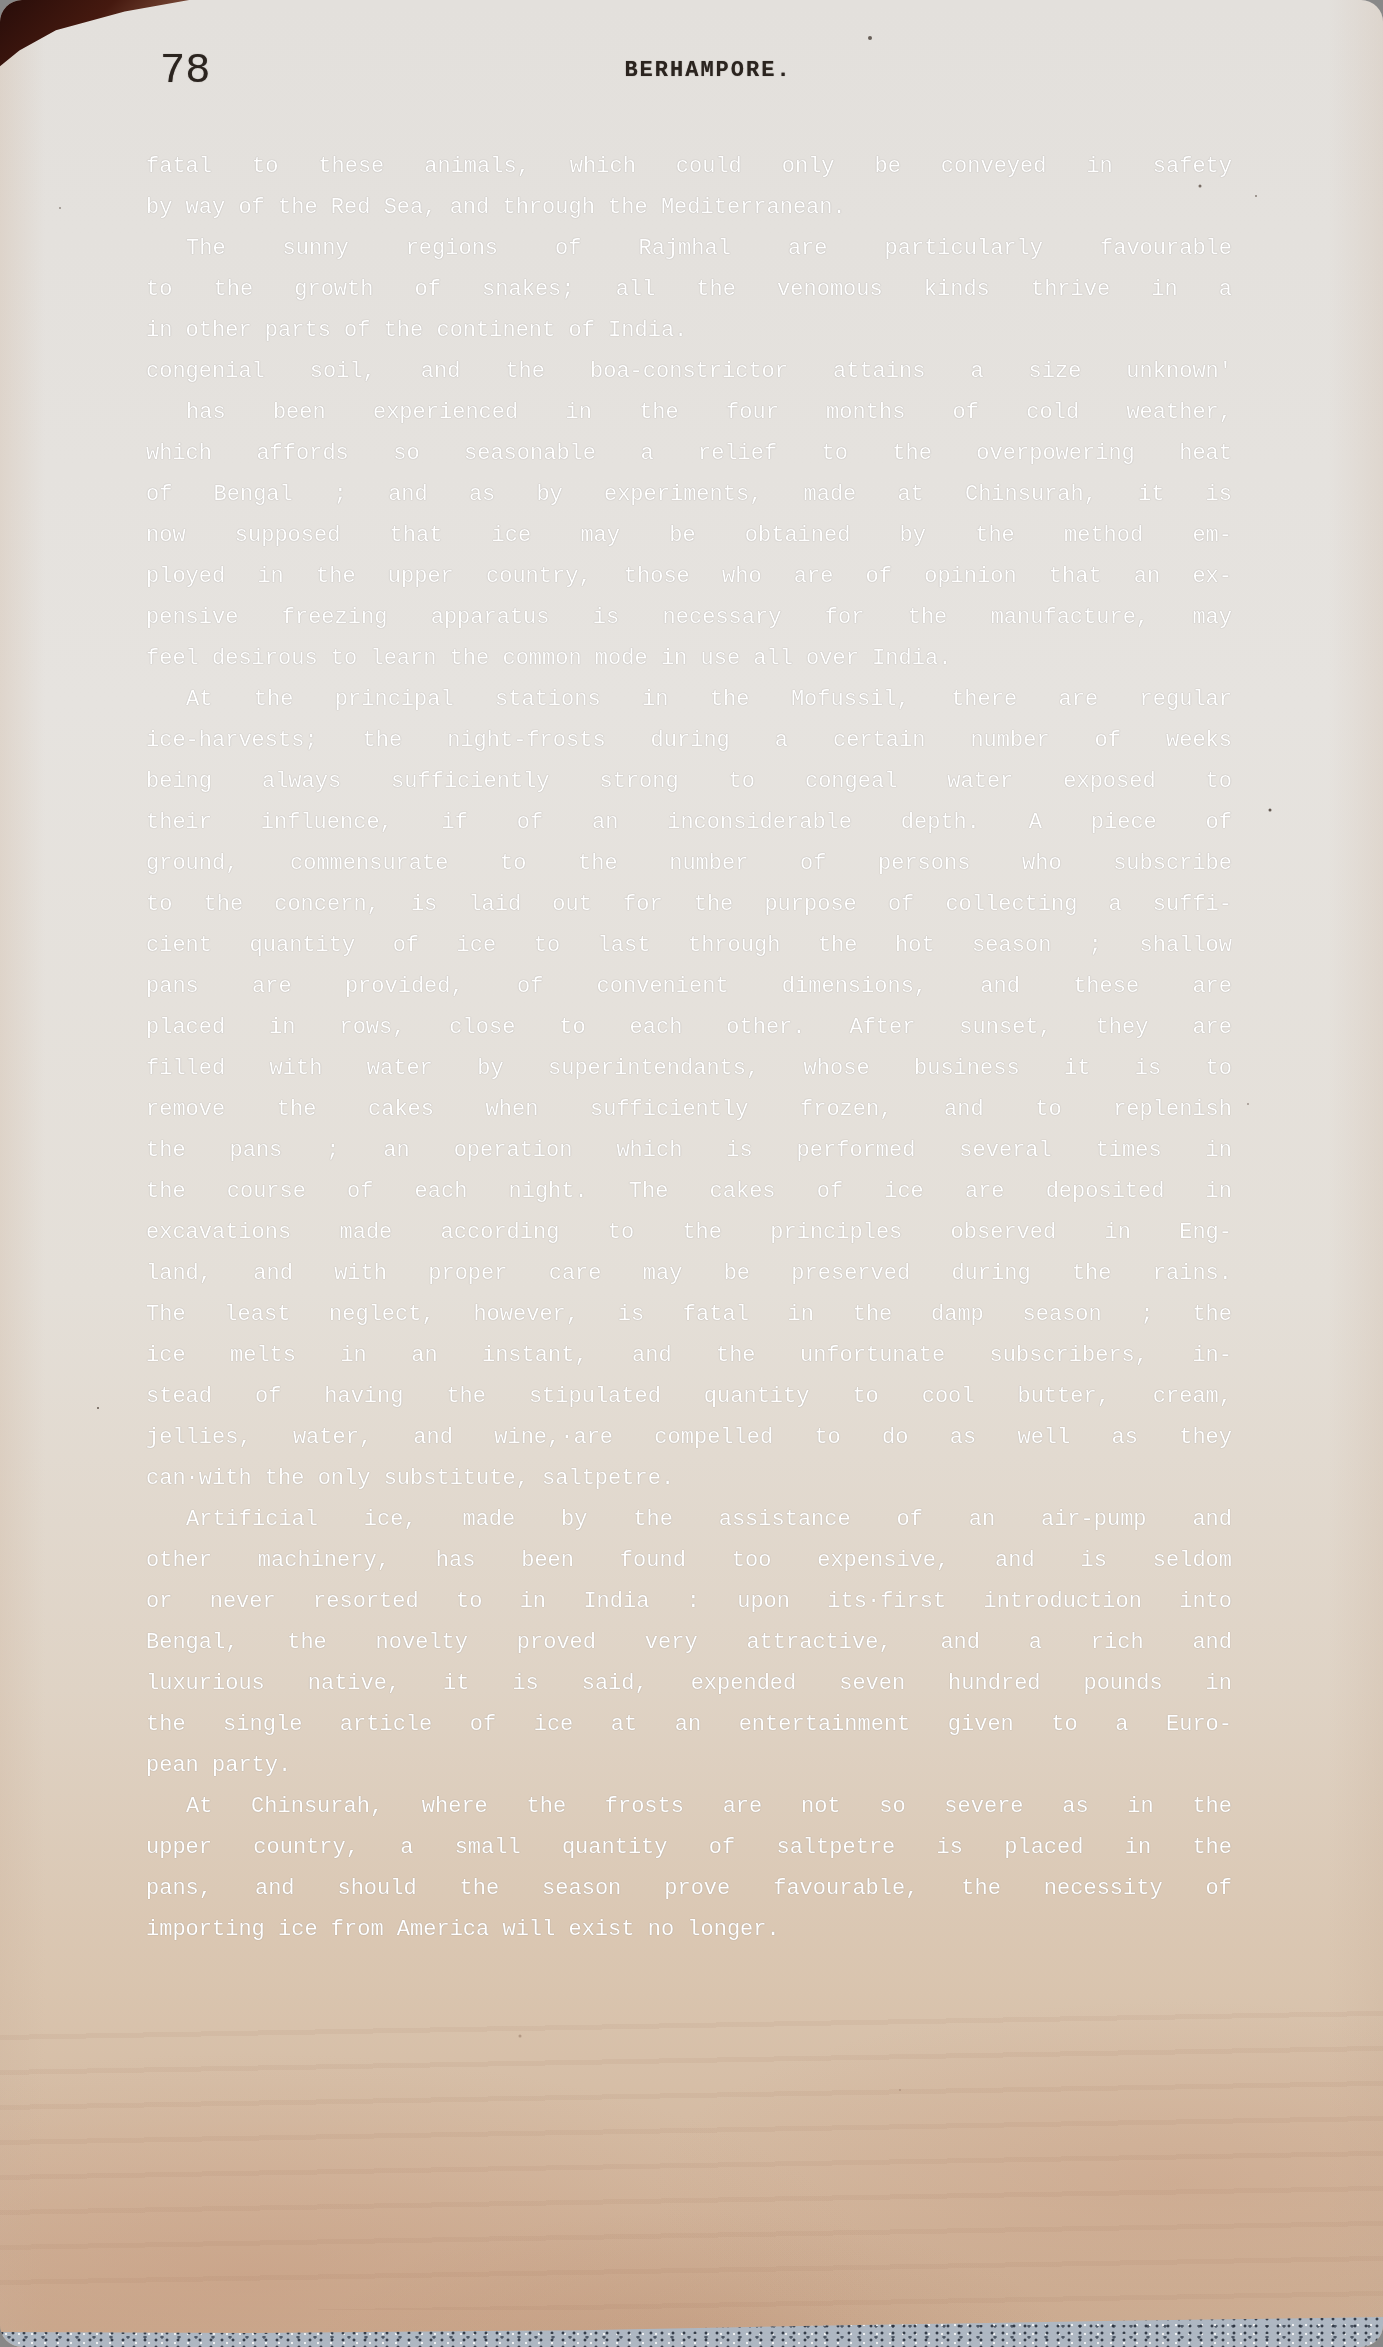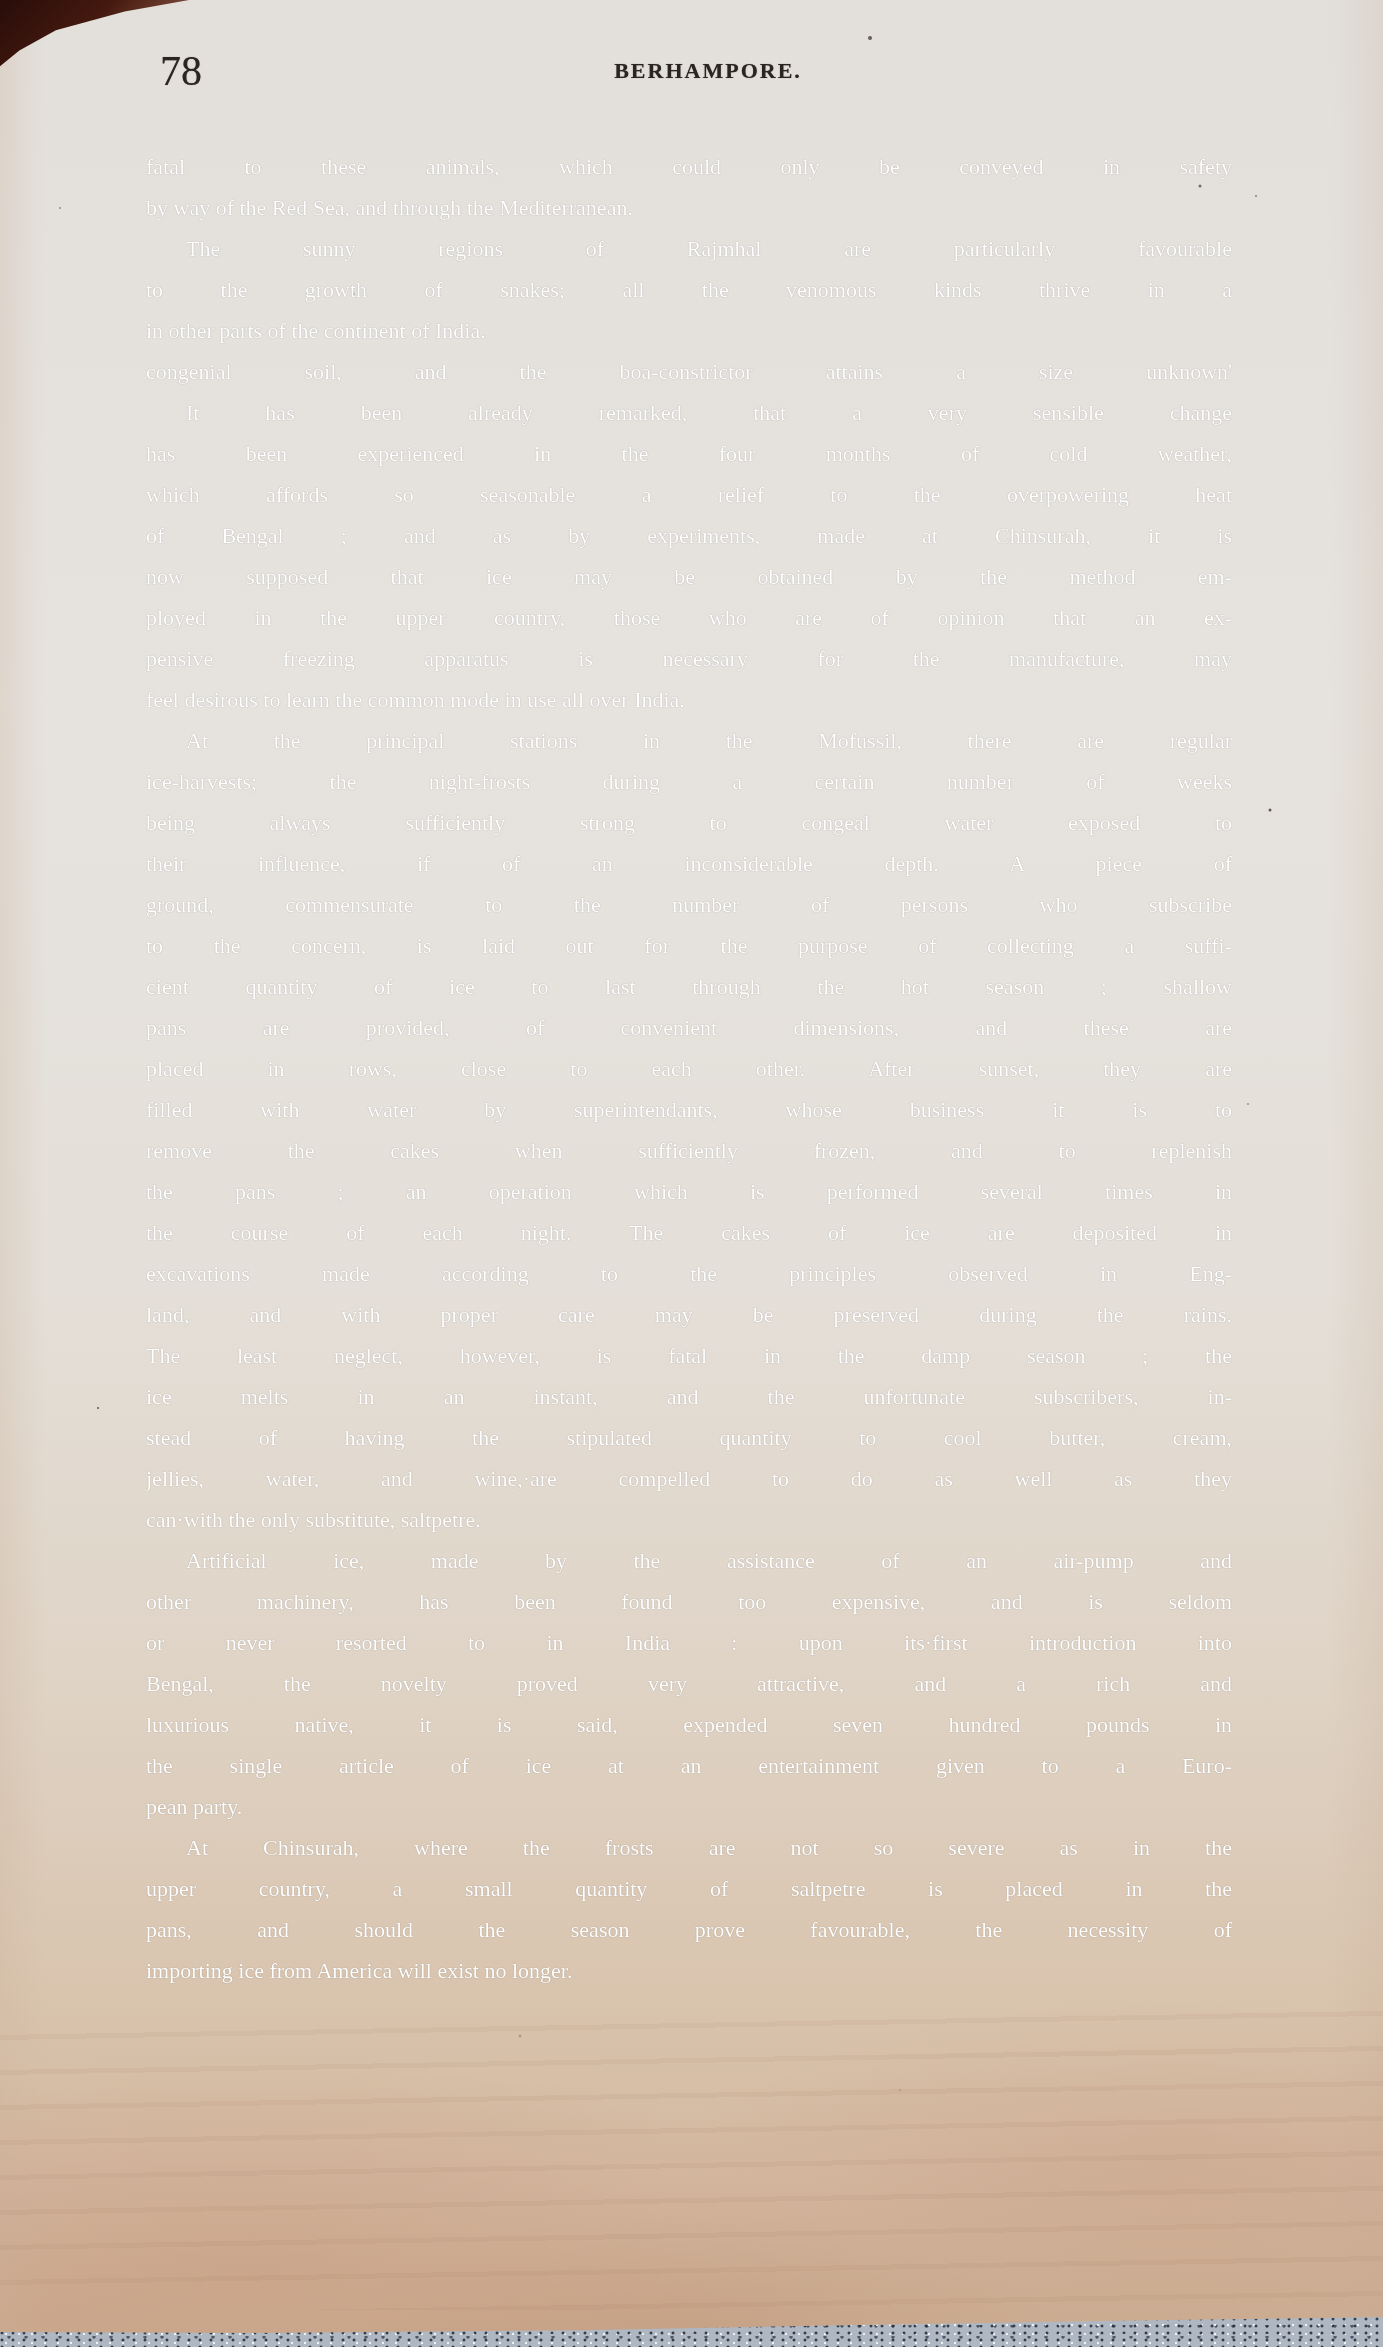--- a/index.html
+++ b/index.html
@@ -1,18 +1,19 @@
 <!DOCTYPE html>
 <html><head>
 <meta charset="utf-8">
 <style>
   html,body { margin:0; padding:0; background:#888; }
   .scan {
     position:relative; width:1383px; height:2347px; overflow:hidden;
-    font-family:Liberation Serif, serif;
+    font-family:Liberation Mono, monospace;
+    border-radius:22px;
   }
   .paper {
     position:absolute; inset:0;
     background:
       radial-gradient(ellipse 900px 320px at 18% 97%, rgba(196,148,120,0.38), transparent 70%),
       radial-gradient(ellipse 750px 260px at 85% 93%, rgba(196,150,122,0.32), transparent 70%),
       radial-gradient(ellipse 500px 180px at 50% 100%, rgba(180,130,100,0.25), transparent 75%),
       linear-gradient(90deg, rgba(205,180,158,0.30) 0, rgba(205,180,158,0.0) 45px),
       linear-gradient(270deg, rgba(198,172,150,0.22) 0, rgba(198,172,150,0.0) 55px),
       linear-gradient(180deg, #e3e0dc 0%, #e6e3df 30%, #e4dfd8 55%, #dfd3c5 72%, #d9c4ae 85%, #d2b69d 94%, #cbab90 100%);
@@ -86,21 +87,20 @@
         <div class="line">fatal to these animals, which could only be conveyed in safety</div>
         <div class="line last">by way of the Red Sea, and through the Mediterranean.</div>
       </div>
       <div class="para indent">
         <div class="line">The sunny regions of Rajmhal are particularly favourable</div>
         <div class="line">to the growth of snakes; all the venomous kinds thrive in a</div>
         <div class="line last">in other parts of the continent of India.</div>
         <div class="line">congenial soil, and the boa-constrictor attains a size unknown'</div>
       </div>
       <div class="para indent">
-        <div class="line">It has been already remarked, that a very sensible change</div>
         <div class="line">has been experienced in the four months of cold weather,</div>
         <div class="line">which affords so seasonable a relief to the overpowering heat</div>
         <div class="line">of Bengal ; and as by experiments, made at Chinsurah, it is</div>
         <div class="line">now supposed that ice may be obtained by the method em-</div>
         <div class="line">ployed in the upper country, those who are of opinion that an ex-</div>
         <div class="line">pensive freezing apparatus is necessary for the manufacture, may</div>
         <div class="line last">feel desirous to learn the common mode in use all over India.</div>
       </div>
       <div class="para indent">
         <div class="line">At the principal stations in the Mofussil, there are regular</div>

